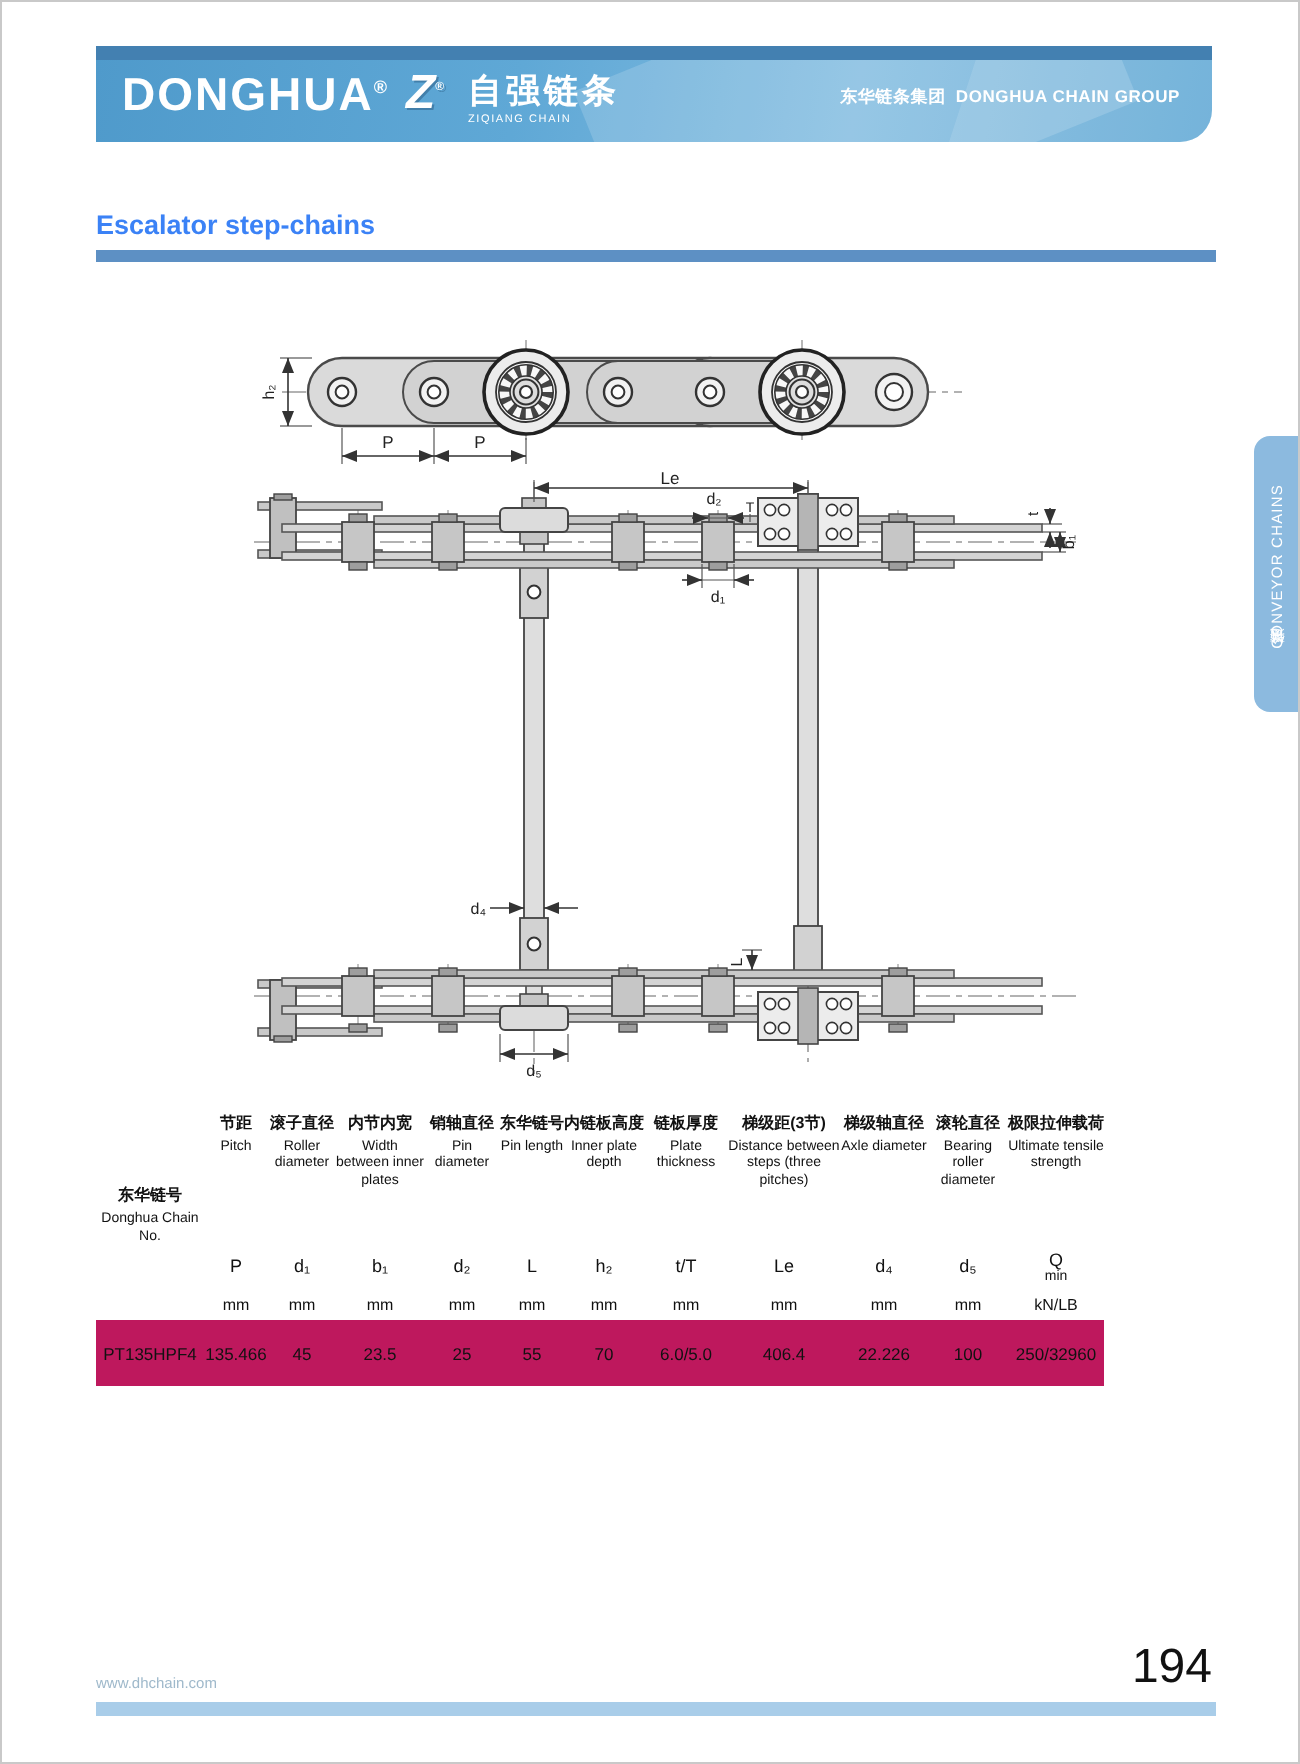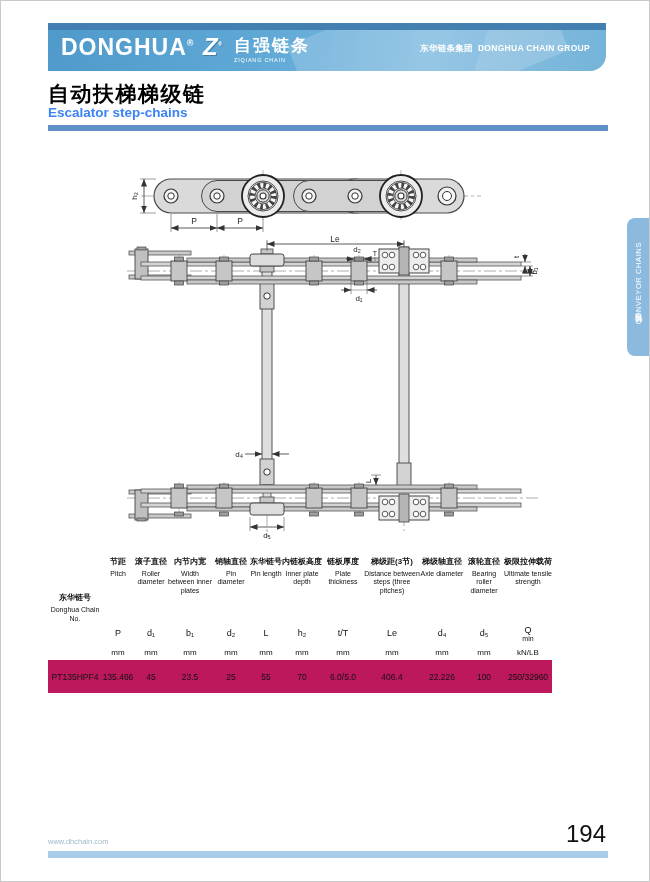--- a/index.html
+++ b/index.html
@@ -69,21 +69,20 @@
     <div class="zmark"><span>Z</span><sup>®</sup></div>
     <div class="logo-text">
       <div class="logo-cn">自强链条</div>
       <div class="logo-en">ZIQIANG CHAIN</div>
     </div>
     <div class="group">
       <span class="g-cn">东华链条集团</span><span>DONGHUA CHAIN GROUP</span>
     </div>
   </div>
 
-  <div class="title-cn">自动扶梯梯级链</div>
   <div class="title-en">Escalator step-chains</div>
   <div class="divider"></div>
 
   <div class="side-tab">
     <div class="tab-text">
       <span class="t-cn">输送链</span>
       <span>CONVEYOR CHAINS</span>
     </div>
   </div>
 

